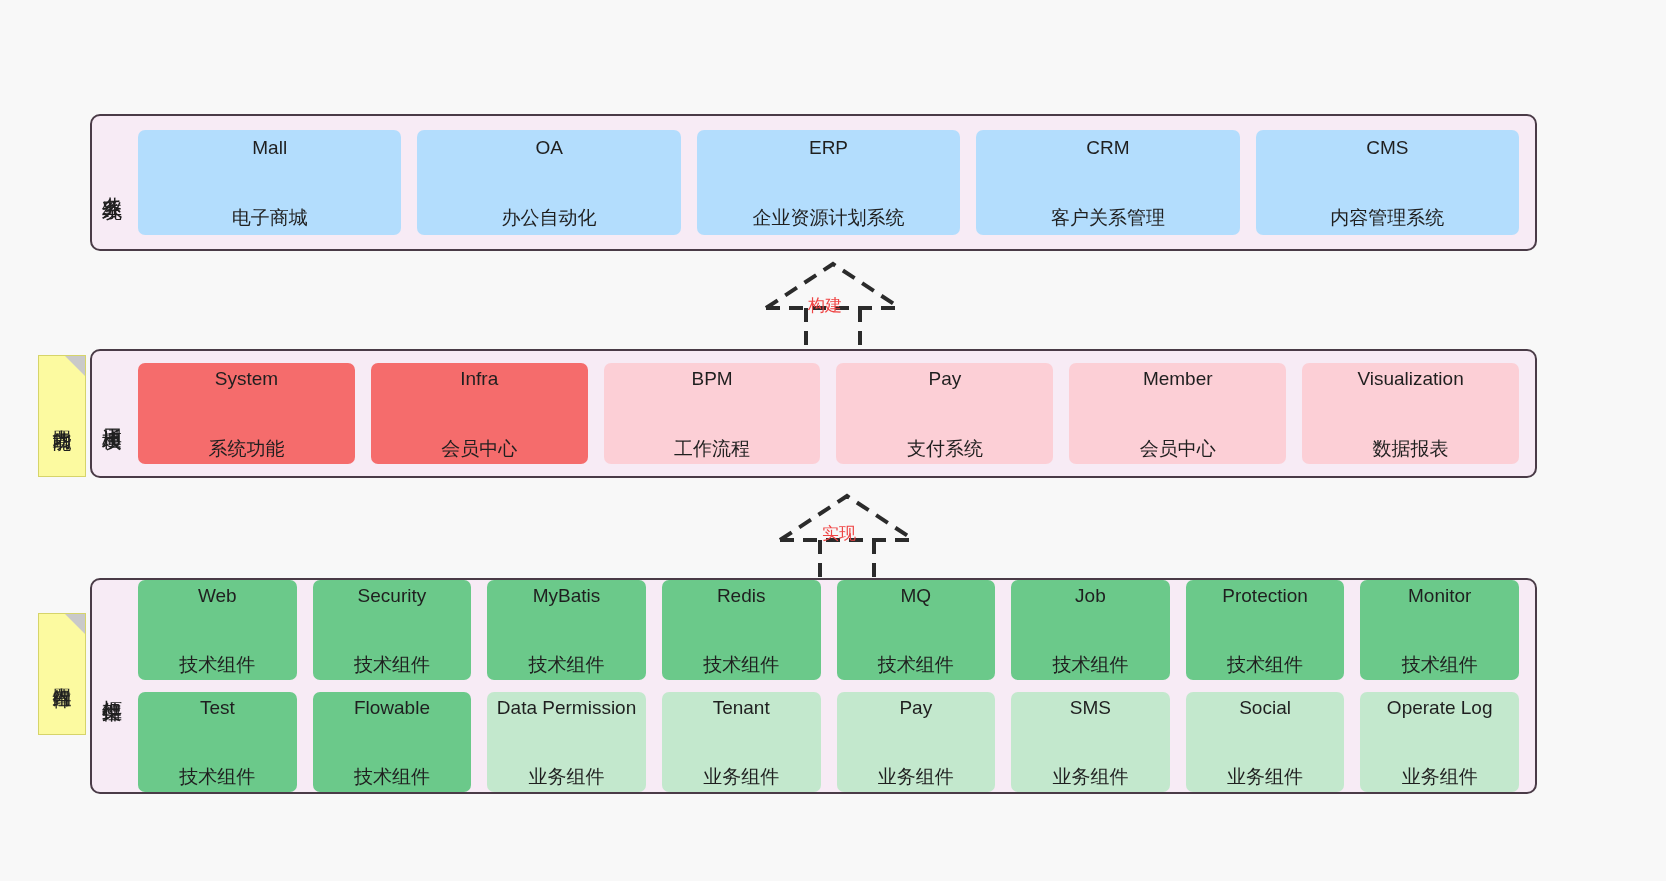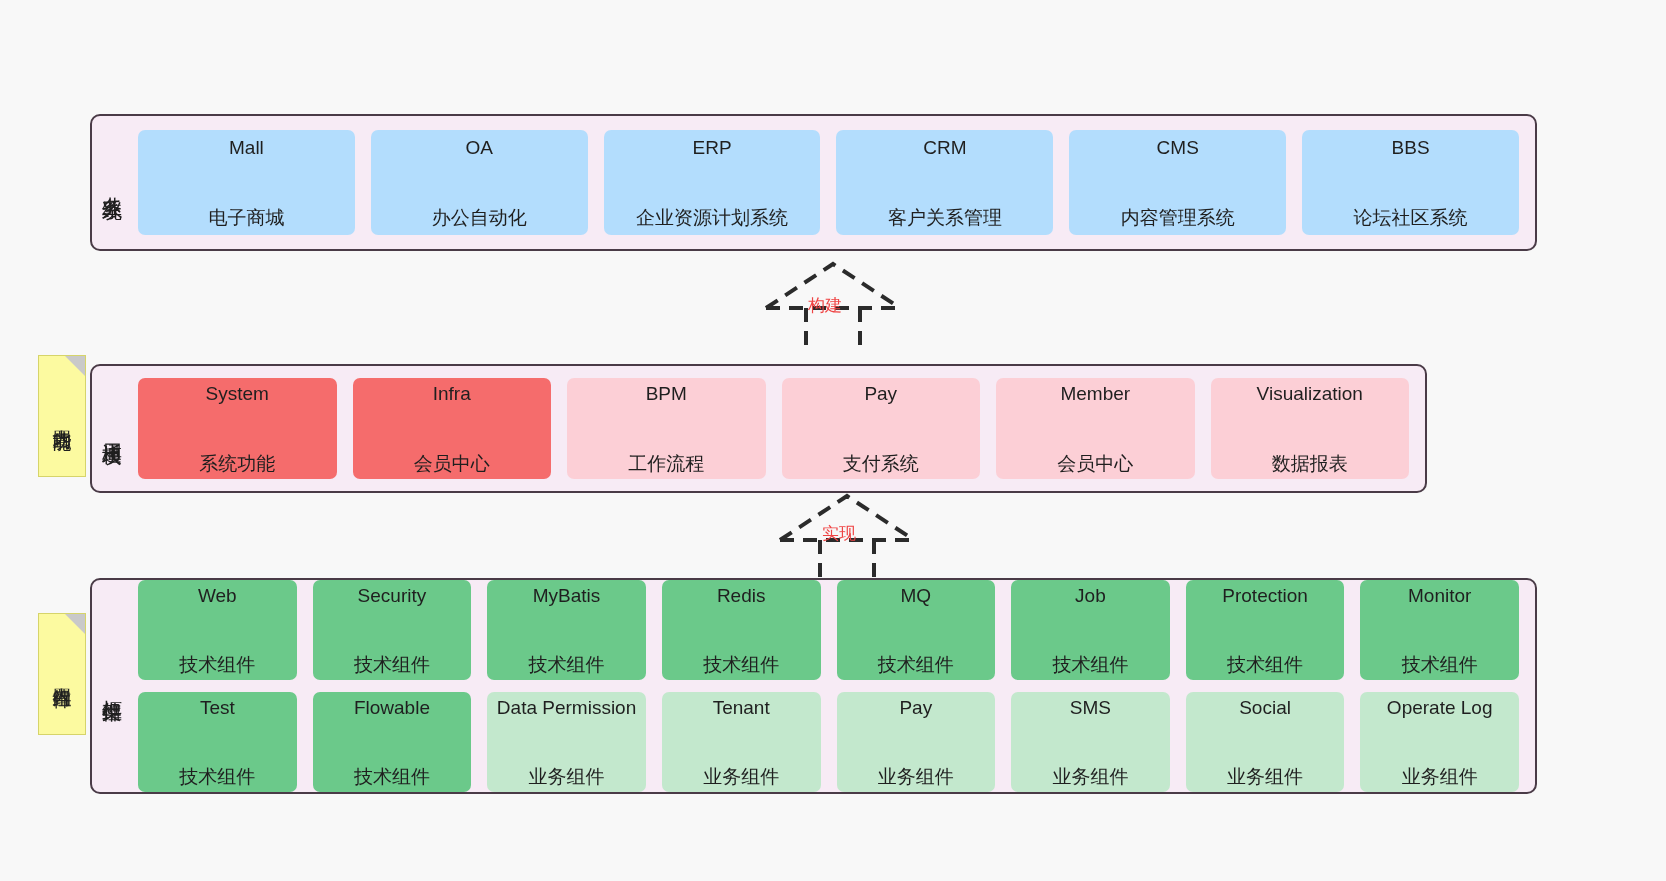--- a/index.html
+++ b/index.html
@@ -140,24 +140,20 @@
           <span class="t2">企业资源计划系统</span>
         </div>
         <div class="card c-blue">
           <span class="t1">CRM</span>
           <span class="t2">客户关系管理</span>
         </div>
         <div class="card c-blue">
           <span class="t1">CMS</span>
           <span class="t2">内容管理系统</span>
         </div>
-        <div class="card c-blue">
-          <span class="t1">BBS</span>
-          <span class="t2">论坛社区系统</span>
-        </div>
       </div>
     </div>
   </div>
 
   <div class="arrow" style="left:758px; top:258px;">
     <svg width="150" height="90" viewBox="0 0 150 90">
 
       <polyline points="8,50 75,6 142,50" fill="none" stroke="#2b2b2b" stroke-width="4" stroke-dasharray="14,9" stroke-linecap="butt"></polyline>
       <line x1="8" y1="50" x2="142" y2="50" stroke="#2b2b2b" stroke-width="4" stroke-dasharray="14,9"></line>
 
@@ -165,21 +161,21 @@
       <line x1="102" y1="50" x2="102" y2="88" stroke="#2b2b2b" stroke-width="4" stroke-dasharray="14,9"></line>
     </svg>
     <span class="arrow-label" style="left:50px; top:36px;">构建</span>
   </div>
 
   <div class="note" style="left:38px; top:355px; height:122px;">
     <span class="fold"></span>
     <span>内置功能</span>
   </div>
 
-  <div class="layer" id="layer-common" style="left:90px; top:364px; width:1337px; height:129px;">
+  <div class="layer" id="layer-common" style="left:90px; top:349px; width:1447px; height:129px;">
     <div class="layer-label">通用模块</div>
     <div class="cards">
       <div class="card-row">
         <div class="card c-red">
           <span class="t1">System</span>
           <span class="t2">系统功能</span>
         </div>
         <div class="card c-red">
           <span class="t1">Infra</span>
           <span class="t2">会员中心</span>

